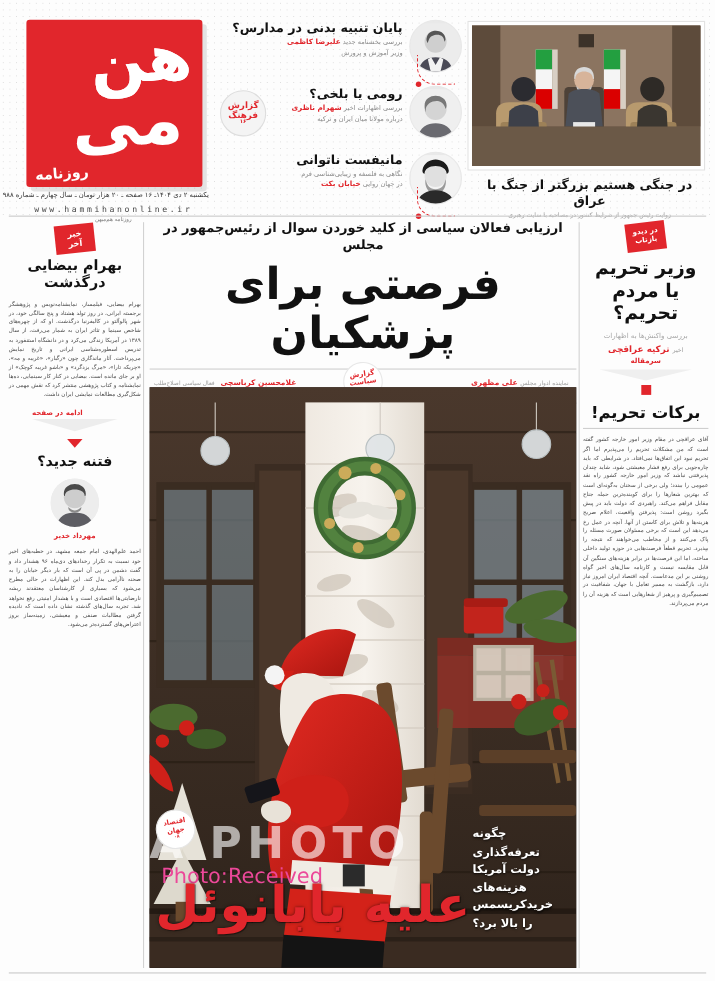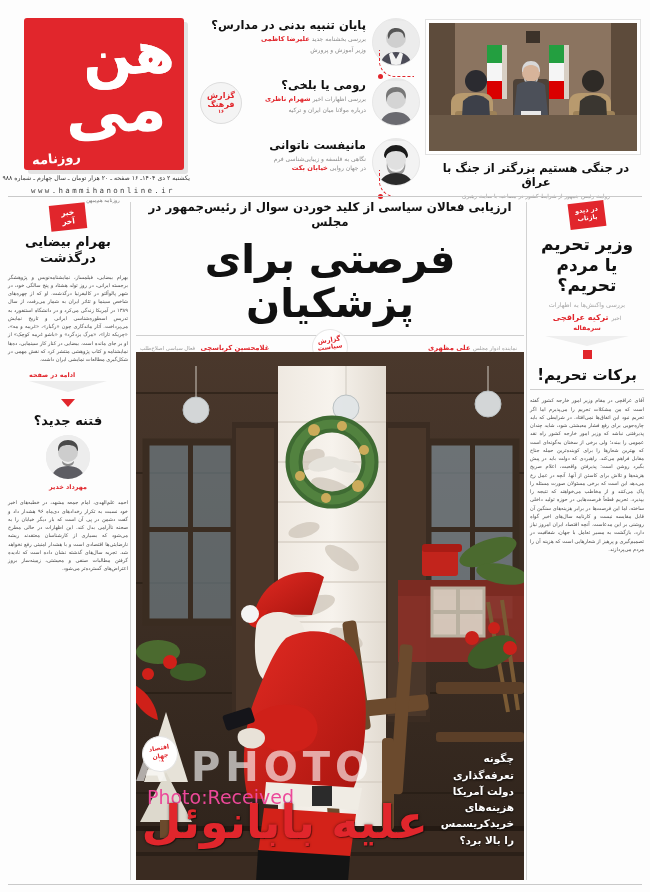--- a/index.html
+++ b/index.html
@@ -189,21 +189,21 @@
     position:absolute;left:-92px;top:434px;width:250px;
     font-size:19px;color:#ec4899;background:rgba(255,255,255,.0);
   }
   .bottomhead{
     position:absolute;right:96px;bottom:34px;text-align:right;
     font-size:46px;font-weight:bold;color:#e1262c;line-height:1.02;
     letter-spacing:-2px;
     text-shadow:0 0 3px rgba(0,0,0,.55), 1px 1px 0 rgba(0,0,0,.35);
   }
   .bottomsub{
-    position:absolute;right:10px;bottom:32px;width:84px;text-align:right;
+    position:absolute;right:10px;bottom:32px;width:84px;text-align:left;
     font-size:10.5px;font-weight:bold;color:#fff;line-height:1.55;
     text-shadow:0 1px 2px rgba(0,0,0,.8);
   }
   .econ-badge{
     position:absolute;left:6px;bottom:108px;width:34px;height:34px;border-radius:50%;
     background:#fff;border:1px solid #e5e5e5;transform:rotate(-10deg);
     display:flex;flex-direction:column;align-items:center;justify-content:center;
     color:#e1262c;font-weight:bold;line-height:1.15;
   }
   .econ-badge .e1{font-size:6.2px;}

